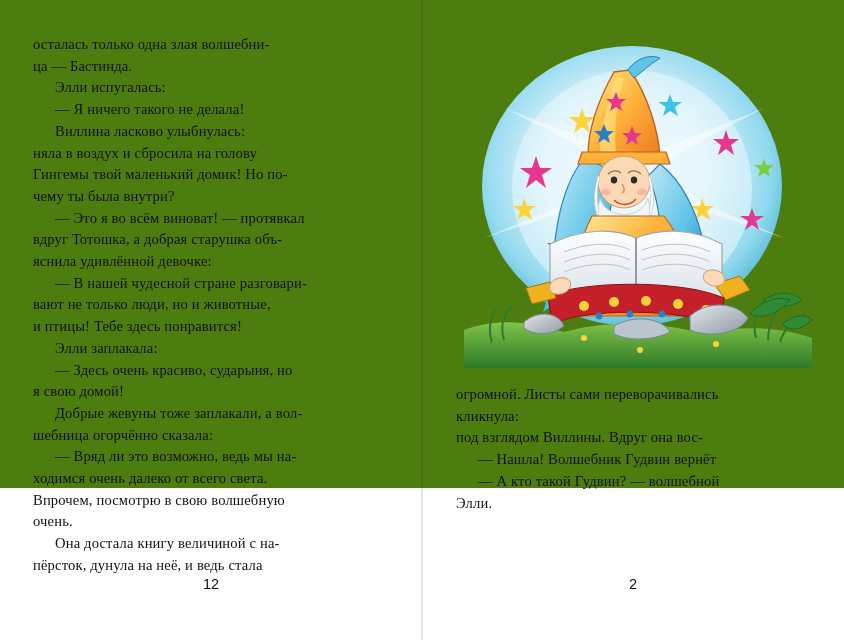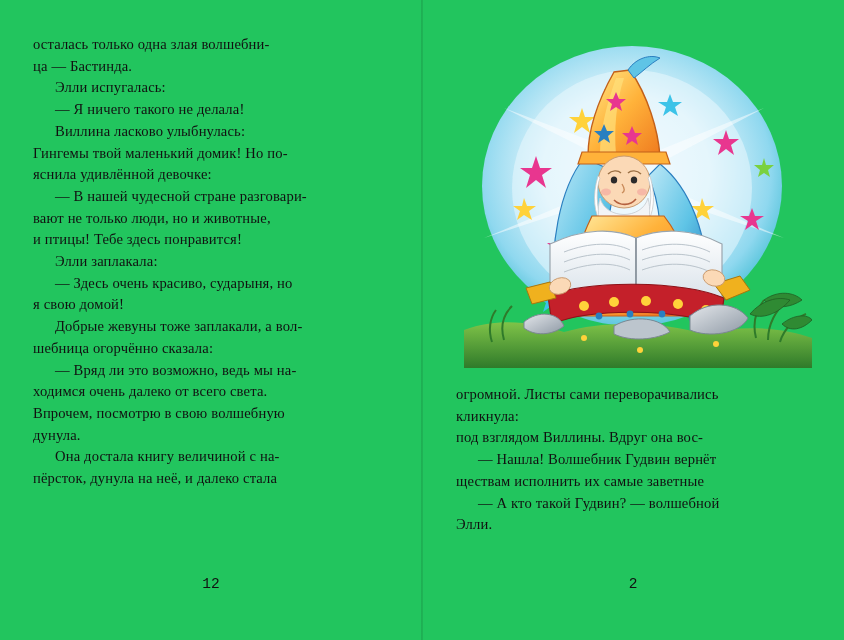--- a/index.html
+++ b/index.html
@@ -9,22 +9,22 @@
   }
   body {
     width: 844px;
     height: 640px;
     overflow: hidden;
     font-family: "Liberation Serif", serif;
   }
   .spread {
     position: relative;
     width: 844px;
-    height: 640px;
-    background: #22c55e;
+    height: 488px;
+    background: #4d7c0f;
     display: flex;
   }
   .page {
     position: relative;
     box-sizing: border-box;
     height: 640px;
   }
   .page-left {
     width: 422px;
     padding: 34px 38px 0 33px;
@@ -58,21 +58,21 @@
     text-indent: 0;
   }
   .folio {
     position: absolute;
     bottom: 48px;
     width: 100%;
     left: 0;
     text-align: center;
     font-size: 14.5px;
     color: #111111;
-    font-family: Liberation Mono, monospace;
+    font-family: Liberation Sans, sans-serif;
   }
   
   .illus-wrap {
     width: 348px;
     height: 330px;
     margin: 4px auto 16px auto;
     position: relative;
   }
   .illus {
     position: absolute;
@@ -88,36 +88,40 @@
 
 <div class="spread">
 
   <div class="page page-left">
     <div>
       <p class="para noindent">осталась  только  одна  злая  волшебни-</p>
       <p class="para noindent">ца — Бастинда.</p>
       <p class="para indent">Элли испугалась:</p>
       <p class="para indent">— Я ничего такого не делала!</p>
       <p class="para indent">Виллина ласково улыбнулась:</p>
+      <p class="para noindent">няла  в  воздух  и  сбросила  на  голову</p>
       <p class="para noindent">Гингемы твой маленький домик! Но по-</p>
+      <p class="para noindent">чему ты была внутри?</p>
+      <p class="para indent">— Это я во всём виноват! — протявкал</p>
+      <p class="para noindent">вдруг Тотошка, а добрая старушка объ-</p>
       <p class="para noindent">яснила удивлённой девочке:</p>
       <p class="para indent">— В нашей чудесной стране разговари-</p>
       <p class="para noindent">вают не только люди, но и животные,</p>
       <p class="para noindent">и птицы! Тебе здесь понравится!</p>
       <p class="para indent">Элли заплакала:</p>
       <p class="para indent">— Здесь очень красиво, сударыня, но</p>
       <p class="para noindent">я свою домой!</p>
       <p class="para indent">Добрые жевуны тоже заплакали, а вол-</p>
       <p class="para noindent">шебница огорчённо сказала:</p>
       <p class="para indent">— Вряд ли это возможно, ведь мы на-</p>
       <p class="para noindent">ходимся  очень  далеко  от  всего  света.</p>
       <p class="para noindent">Впрочем,  посмотрю  в  свою  волшебную</p>
-      <p class="para noindent">дунула.</p>
+      <p class="para noindent">очень.</p>
       <p class="para indent">Она достала книгу величиной с на-</p>
-      <p class="para noindent">пёрсток, дунула на неё, и далеко стала</p>
+      <p class="para noindent">пёрсток, дунула на неё, и ведь стала</p>
     </div>
     <div class="folio">12</div>
   </div>
 
   <div class="gutter"></div>
 
   <div class="page page-right">
 
     <div class="illus-wrap">
       <div class="illus">
@@ -290,21 +294,20 @@
           </g>
         </svg>
       </div>
     </div>
 
     <div class="txt-right-block">
       <p class="para noindent">огромной. Листы сами переворачивались</p>
       <p class="para noindent">кликнула:</p>
       <p class="para noindent">под  взглядом  Виллины.  Вдруг  она  вос-</p>
       <p class="para indent">— Нашла! Волшебник Гудвин вернёт</p>
-      <p class="para noindent">ществам  исполнить  их  самые  заветные</p>
       <p class="para indent">— А кто такой Гудвин? — волшебной</p>
       <p class="para noindent">Элли.</p>
     </div>
 
     <div class="folio">2</div>
   </div>
 
 </div>
 
 </body></html>

